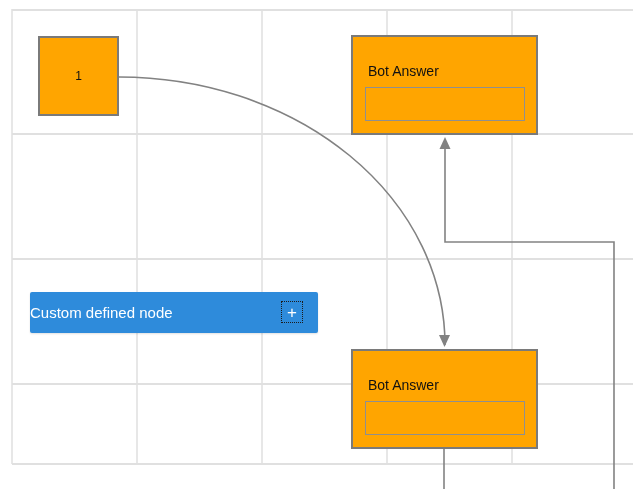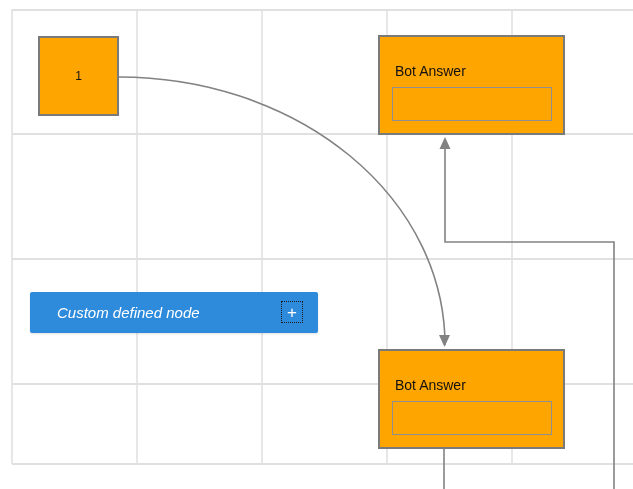--- a/index.html
+++ b/index.html
@@ -13,32 +13,32 @@
   
   #connectors{position:absolute;left:0;top:0;width:633px;height:489px;z-index:2;}
   #connectors path{fill:none;stroke:var(--connector,#828282);stroke-width:1.6px;}
   #connectors polygon{fill:var(--connector,#828282);stroke:none;}
 
   
   .node{position:absolute;box-sizing:border-box;background:var(--orange,#ffa500);
         border:2px solid var(--node_border,#7a7a7a);z-index:3;}
   #node1{left:38px;top:36px;width:81px;height:80px;display:flex;align-items:center;justify-content:center;
          font-size:12px;color:var(--node_text,#111);}
-  .bot{width:187px;height:100px;margin-left:27px;}
+  .bot{width:187px;height:100px;}
   #botTop{left:351px;top:35px;}
   #botBottom{left:351px;top:349px;}
   .bot .title{position:absolute;left:15px;top:26px;font-size:14px;color:var(--node_text,#111);white-space:nowrap;}
   .bot .inp{position:absolute;left:12px;top:50px;width:160px;height:34px;box-sizing:border-box;
             border:1.5px solid var(--input_border,#8f8f8f);background:transparent;}
 
   
   #customBar{position:absolute;left:30px;top:292px;width:288px;height:41px;z-index:3;
              background:var(--blue,#2e8bdb);border-radius:2px;display:flex;align-items:center;
              box-shadow:0 1px 2px rgba(0,0,0,0.12);}
-  #customBar .label{margin-left:27px;font-size:15px;color:var(--bar_text,#ffffff);white-space:nowrap;font-style:italic;}
+  #customBar .label{font-size:15px;color:var(--bar_text,#ffffff);white-space:nowrap;}
   #addBtn{position:absolute;left:251px;top:9px;width:22px;height:22px;box-sizing:border-box;
           border:1.5px dotted #1c1c1c;display:flex;align-items:center;justify-content:center;
           color:var(--bar_text,#ffffff);font-size:17px;line-height:1;cursor:pointer;}
 </style>
 </head>
 <body>
 
 <div id="canvas" style="background: rgb(255, 255, 255);">
 
   <div class="gl glv" style="left:11px"></div>

